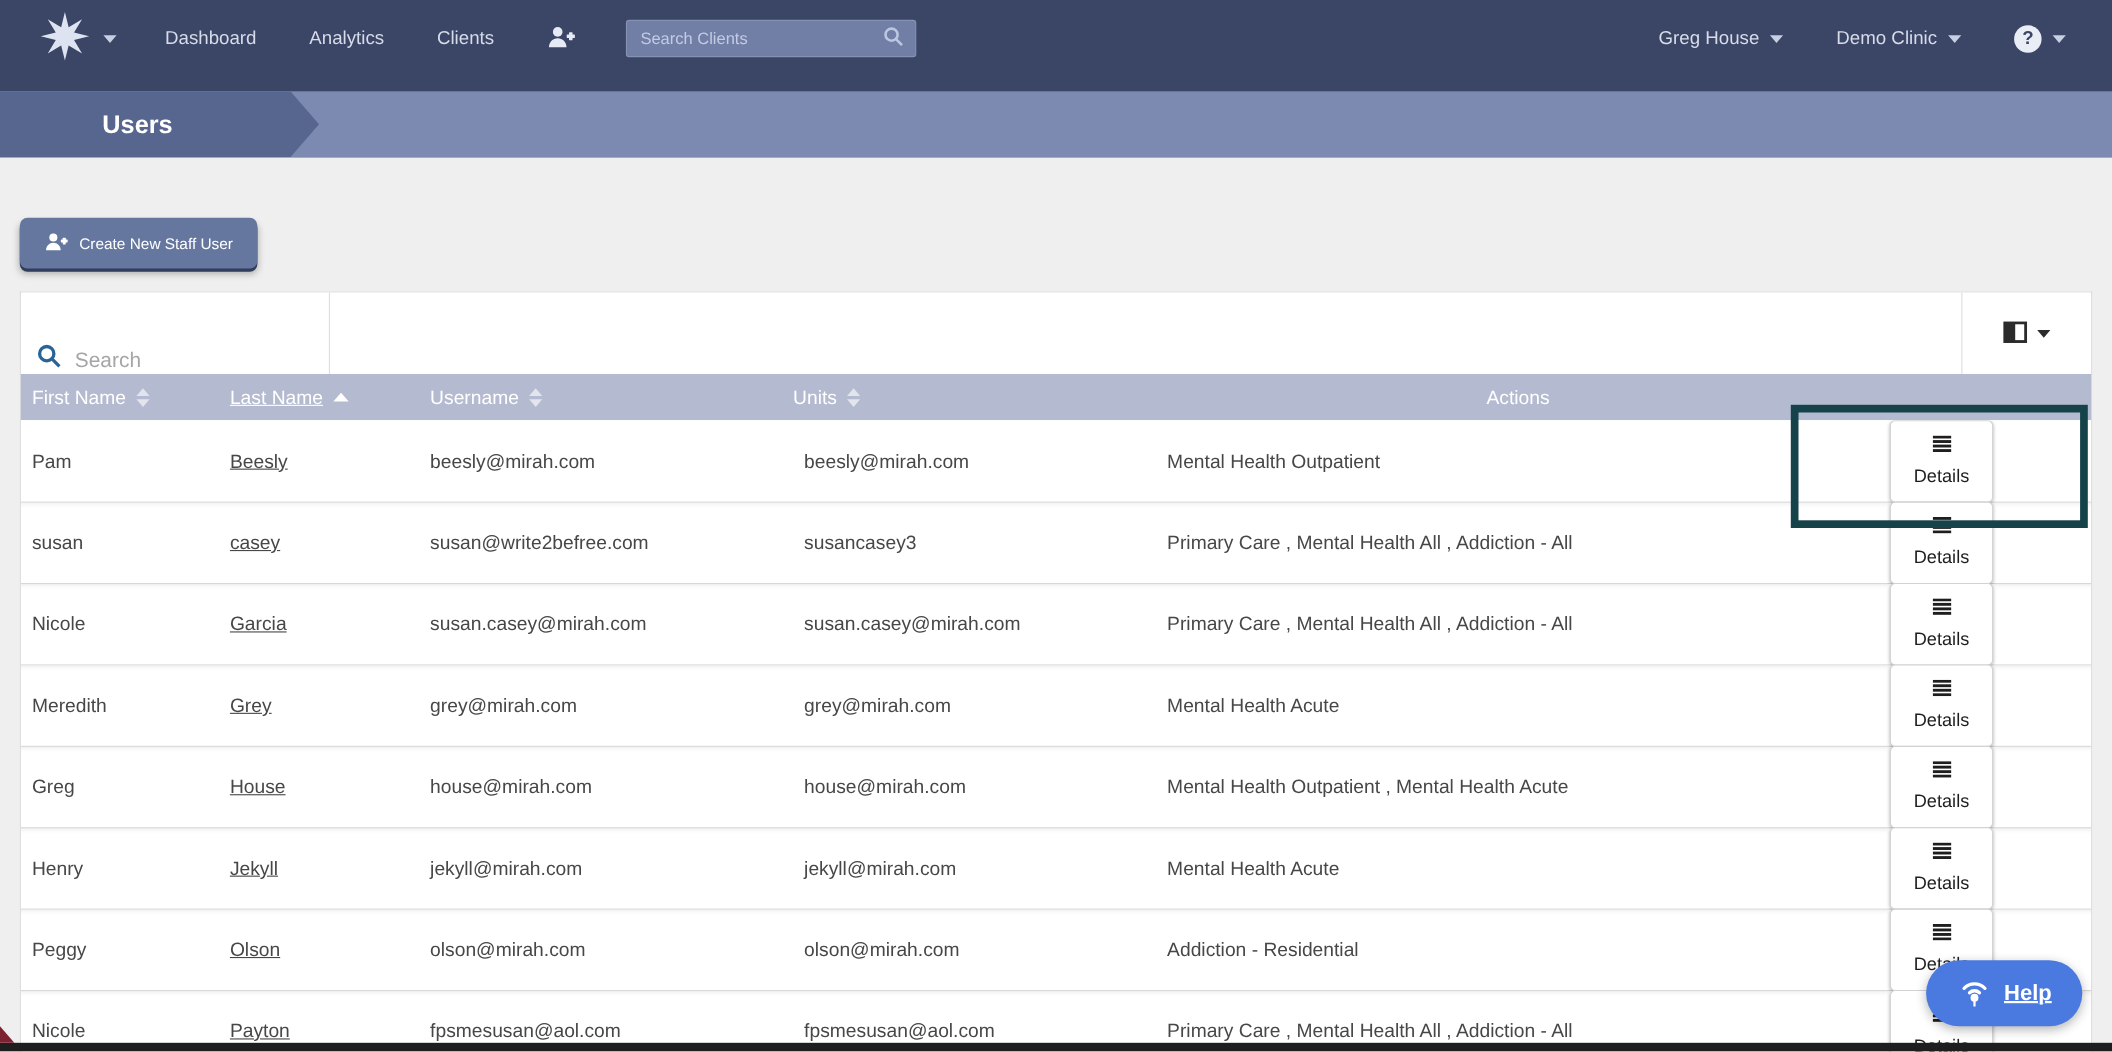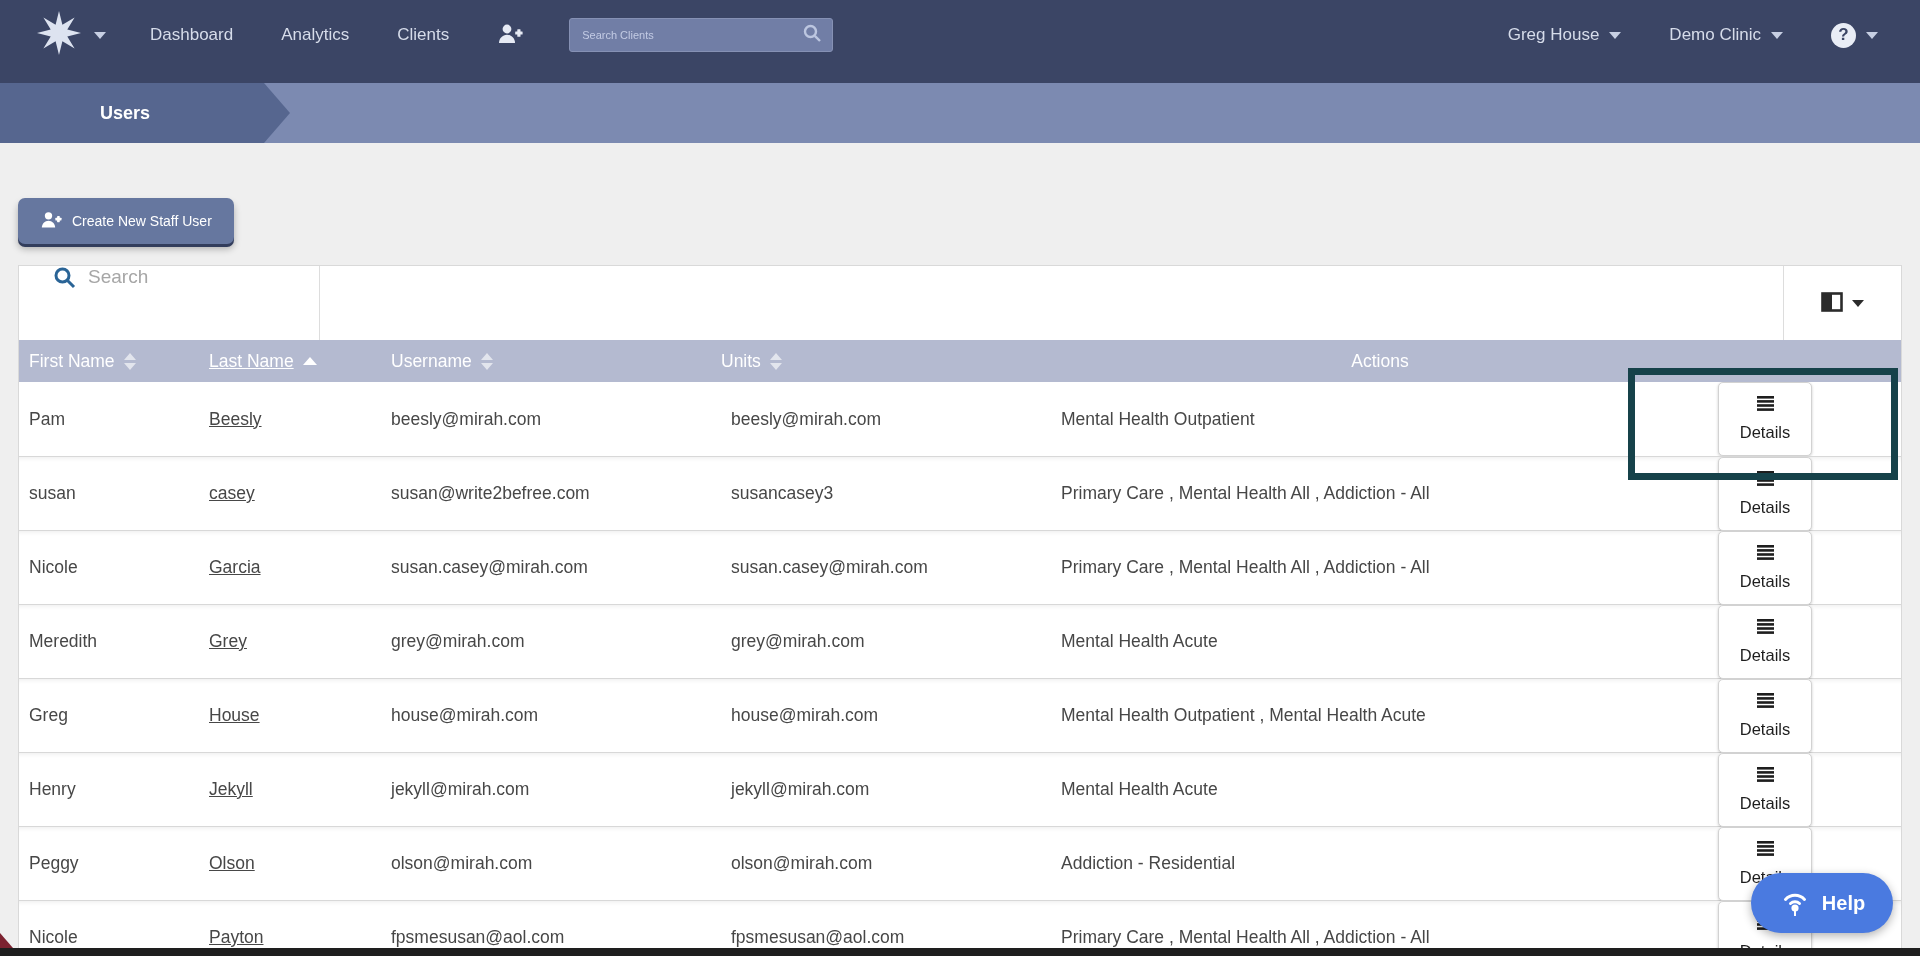--- a/index.html
+++ b/index.html
@@ -7,43 +7,43 @@
   body { font-family:"Liberation Sans", sans-serif; background:#efefef; position:relative; }
 
   
   .nav { height:70px; background:#3b4565; display:flex; align-items:center; padding:0 42px 0 36px; color:#d6dcea; }
   .brand { display:flex; align-items:center; gap:12px; cursor:pointer; }
   .caret { width:0; height:0; border-left:6px solid transparent; border-right:6px solid transparent; border-top:7px solid #c7cfe3; display:inline-block; }
   .nav-links { display:flex; gap:48px; margin-left:44px; font-size:17px; }
   .nav-link { color:#d6dcea; text-decoration:none; cursor:pointer; }
   .nav-adduser { margin-left:48px; background:none; border:none; cursor:pointer; display:flex; align-items:center; }
   .nav-search { margin-left:46px; width:264px; height:34px; background:#717ea6; border:1px solid #8691b4; border-radius:3px; display:flex; align-items:center; padding:0 10px 0 12px; }
-  .nav-search input { flex:1; background:transparent; border:none; outline:none; color:#ffffff; font-size:11px; font-family:inherit; }
+  .nav-search input { flex:1; background:transparent; border:none; outline:none; color:#ffffff; font-size:15px; font-family:inherit; }
   .nav-search input::placeholder { color:#c3cbe4; }
   .nav-right { margin-left:auto; display:flex; align-items:center; gap:48px; font-size:17px; }
   .nav-drop { display:flex; align-items:center; gap:10px; cursor:pointer; }
   .q-circle { width:25px; height:25px; border-radius:50%; background:#e9edf6; color:#3b4565; font-weight:bold; font-size:17px; display:flex; align-items:center; justify-content:center; }
 
   
   .crumb-wrap { background:#3b4565; padding-top:13px; }
   .crumb-band { height:60px; background:#7c8ab1; position:relative; }
   .crumb-seg { position:absolute; left:0; top:0; height:100%; width:290px; background:#56668f;
     clip-path:polygon(0 0, 264px 0, 290px 50%, 264px 100%, 0 100%);
     display:flex; align-items:center; justify-content:center; padding-right:40px;
-    color:#fff; font-size:18px; font-weight:600; }
+    color:#fff; font-size:23px; font-weight:600; }
 
   
   main { padding:0 18px; }
   .create-btn { margin-top:55px; height:46px; background:#66779f; border:none; border-radius:7px;
     color:#fff; font-size:14px; font-family:inherit; padding:0 22px; display:flex; align-items:center; gap:10px;
     box-shadow:0 3px 0 #323d5c, 0 5px 7px rgba(0,0,0,.28); cursor:pointer; }
 
   .panel { margin-top:21px; background:#fff; border:1px solid #d9d9d9; border-bottom:none; }
   .filter-row { height:74px; display:flex; align-items:stretch; background:#fff; }
-  .search-cell { width:281px; border-right:1px solid #ddd; display:flex; align-items:flex-start; gap:12px; padding:0 14px;margin-left:20px; }
+  .search-cell { width:281px; border-right:1px solid #ddd; display:flex; align-items:flex-end; gap:12px; padding:0 14px; }
   .search-cell input { flex:1; border:none; outline:none; font-size:19px; color:#555; font-family:inherit; min-width:0; }
   .search-cell input::placeholder { color:#a6a6a6; }
   .filter-spacer { flex:1; }
   .colbtn-cell { width:118px; border-left:1px solid #ddd; display:flex; align-items:center; justify-content:center; }
   .col-btn { display:flex; align-items:center; gap:9px; background:none; border:none; cursor:pointer; }
   .col-btn .caret { border-top-color:#2b2b2b; }
 
   
   .thead { height:42px; background:#b4bad0; display:flex; color:#fff; font-size:17.5px; }
   .th { display:flex; align-items:center; gap:9px; padding-left:10px; cursor:pointer; }
@@ -58,21 +58,21 @@
   .tr + .tr { border-top:1px solid #d8d8d8; box-shadow:inset 0 5px 5px -4px rgba(0,0,0,.08); }
   .td { padding-left:10px; font-size:17.5px; color:#474747; white-space:nowrap; overflow:hidden; }
   .td.actions { display:flex; justify-content:center; padding-left:0; }
   .details-btn { display:flex; align-items:center; gap:8px; background:#fff; border:1px solid #d2d2d2; border-radius:5px;
     box-shadow:0 1px 3px rgba(0,0,0,.2); padding:13px 21px; font-size:16.5px; color:#1e1e1e; font-family:inherit; cursor:pointer;flex-direction:column; }
 
   
   .highlight-box { position:absolute; left:1628px; top:368px; width:270px; height:112px; border:7px solid #16424a; z-index:5; pointer-events:none; }
   .help-pill { position:absolute; right:27px; bottom:23px; width:142px; height:60px; border-radius:30px; background:#4a7ae0;
     border:none; display:flex; align-items:center; justify-content:center; gap:11px; color:#fff; font-size:20px; font-weight:bold;
-    font-family:inherit; z-index:6; cursor:pointer; box-shadow:0 3px 10px rgba(0,0,0,.3); }
+    font-family:inherit; z-index:6; cursor:pointer; box-shadow:0 3px 10px rgba(0,0,0,.3);text-decoration:underline; }
   .bottom-bar { position:absolute; left:0; bottom:0; width:1920px; height:8px; background:#1e1e1e; z-index:7; }
   .corner-artifact { position:absolute; left:0; bottom:8px; width:0; height:0; border-left:13px solid #7c2230; border-top:15px solid transparent; z-index:7; }
 </style>
 </head>
 <body>
 
 <header class="nav">
   <div class="brand">
     <span>
       <svg width="46" height="46" viewBox="0 0 46 46">

